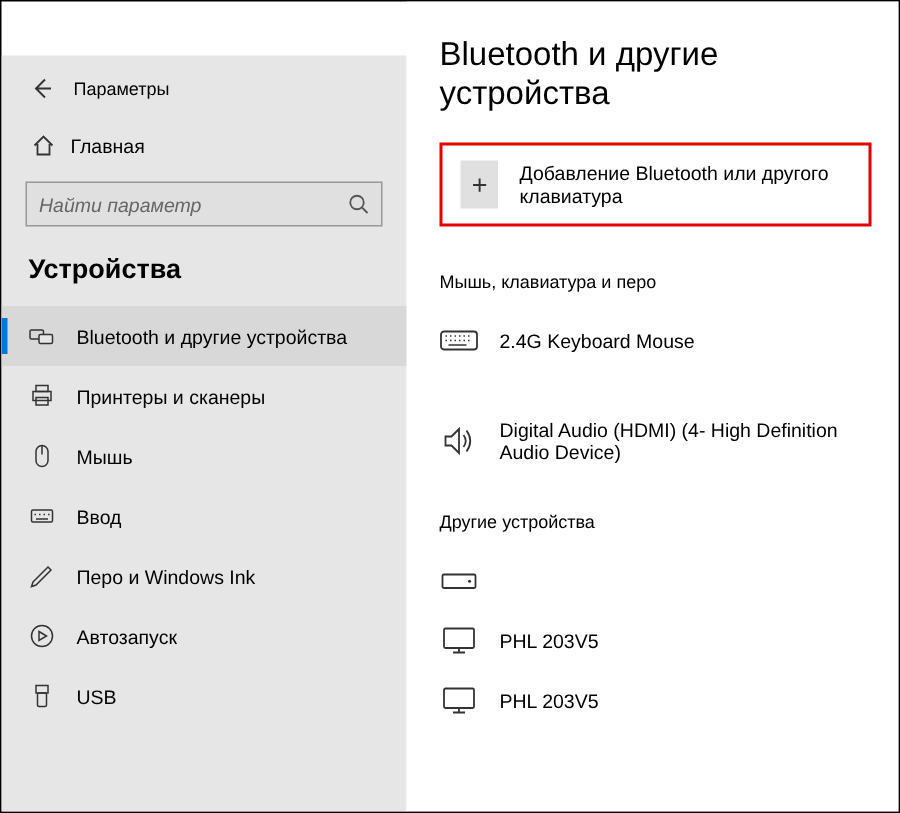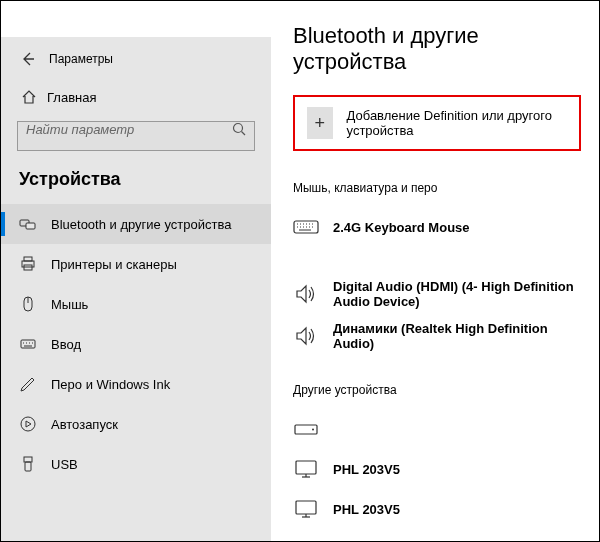--- a/index.html
+++ b/index.html
@@ -49,21 +49,21 @@
     height: 40px;
   }
   .home-row .icon { width: 16px; height: 16px; display:flex; align-items:center; justify-content:center; }
   .home-row .label { font-size: 13px; }
   .search-box {
     margin: 4px 16px 12px 16px;
     height: 30px;
     border: 1px solid #999;
     background: #e0e0e0;
     display: flex;
-    align-items: flex-start;
+    align-items: center;
     padding: 0 8px;
   }
   .search-box input {
     flex: 1;
     border: none;
     background: transparent;
     outline: none;
     font-size: 13px;
     color: #555;
     font-style: italic;
@@ -127,21 +127,21 @@
   .section-block { margin-bottom: 26px; }
   .section-header { font-size: 12px; font-weight: 400; margin-bottom: 12px; }
   .device-row {
     display: flex;
     align-items: center;
     gap: 14px;
     padding: 6px 0;
     min-height: 40px;
   }
   .device-row .icon { width: 26px; height: 22px; display:flex; align-items:center; justify-content:center; flex-shrink:0; }
-  .device-row .label { font-size: 13px; font-weight: bold; }
+  .device-row .label { font-size: 13px; }
   svg { display: block; }
 </style>
 </head>
 <body>
 
 <div class="window">
 
   <div class="sidebar">
 
     <div class="title-row">
@@ -252,21 +252,21 @@
 
     </div>
   </div>
 
   <div class="content">
     <h1 class="page-title">Bluetooth и другие устройства</h1>
 
     <div class="add-device">
       <div class="add-device-inner">
         <div class="plus-box">+</div>
-        <div class="add-device-text">Добавление Definition или другого устройства</div>
+        <div class="add-device-text">Добавление Bluetooth или другого клавиатура</div>
       </div>
     </div>
 
     <div class="section-block">
       <div class="section-header">Мышь, клавиатура и перо</div>
       <div class="device-row">
         <span class="icon">
           <svg width="26" height="18" viewBox="0 0 26 18">
               <rect x="1" y="3" width="24" height="12" rx="2" stroke="#333" stroke-width="1.2" fill="none"></rect>
               <line x1="4" y1="6" x2="5" y2="6" stroke="#333"></line>
@@ -292,30 +292,20 @@
       <div class="device-row">
         <span class="icon">
           <svg width="24" height="22" viewBox="0 0 24 22">
               <path d="M3 8 H7 L12 3 V19 L7 14 H3 Z" stroke="#333" stroke-width="1.2" fill="none"></path>
               <path d="M15 7 Q18 11 15 15" stroke="#333" stroke-width="1.2" fill="none"></path>
               <path d="M17 4 Q22 11 17 18" stroke="#333" stroke-width="1.2" fill="none"></path>
             </svg>
         </span>
         <span class="label">Digital Audio (HDMI) (4- High Definition Audio Device)</span>
       </div>
-      <div class="device-row">
-        <span class="icon">
-          <svg width="24" height="22" viewBox="0 0 24 22">
-              <path d="M3 8 H7 L12 3 V19 L7 14 H3 Z" stroke="#333" stroke-width="1.2" fill="none"></path>
-              <path d="M15 7 Q18 11 15 15" stroke="#333" stroke-width="1.2" fill="none"></path>
-              <path d="M17 4 Q22 11 17 18" stroke="#333" stroke-width="1.2" fill="none"></path>
-            </svg>
-        </span>
-        <span class="label">Динамики (Realtek High Definition Audio)</span>
-      </div>
     </div>
 
     <div class="section-block">
       <div class="section-header">Другие устройства</div>
       <div class="device-row">
         <span class="icon">
           <svg width="26" height="16" viewBox="0 0 26 16">
               <rect x="2" y="4" width="22" height="9" rx="1" stroke="#333" stroke-width="1.2" fill="none"></rect>
               <circle cx="20" cy="8.5" r="1" fill="#333"></circle>
             </svg>

